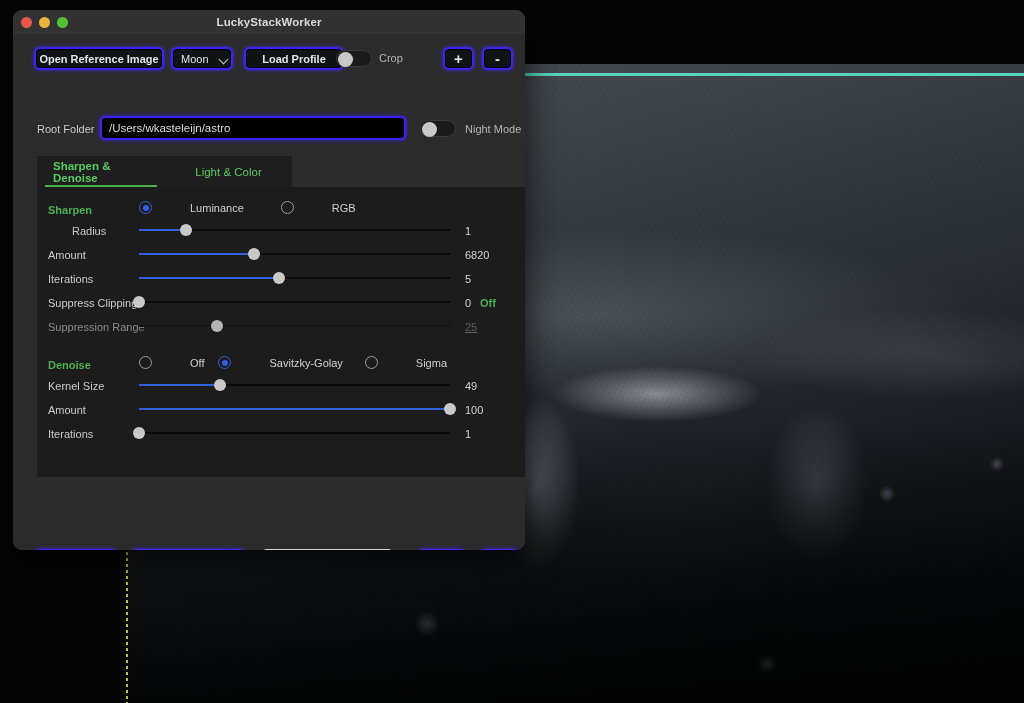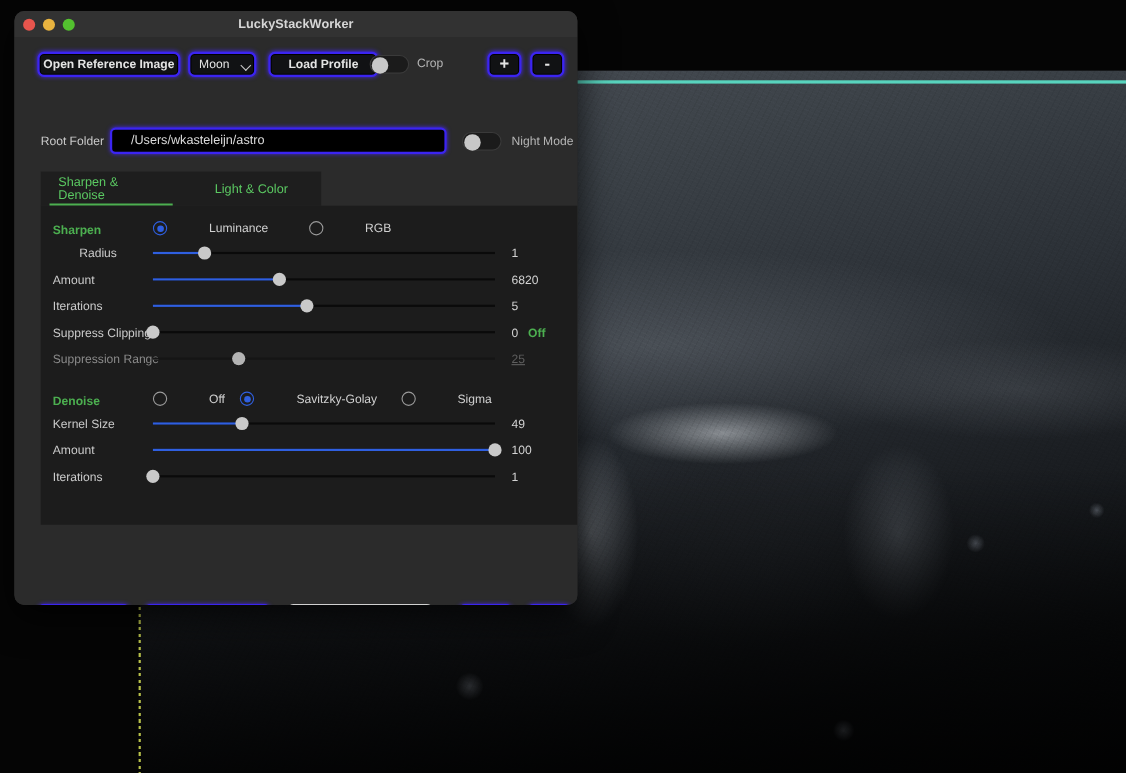--- a/index.html
+++ b/index.html
@@ -141,38 +141,38 @@
   }
   #crop-toggle { left:323px; top:3px; }
   #crop-label { position:absolute; left:366px; top:5px; font-size:11px; color:#b5b5b5; }
 
   #toolbar-row2 { position:absolute; left:0; top:84px; width:512px; height:26px; }
   #root-folder-label { position:absolute; left:24px; top:5px; font-size:11px; color:#c9c9c9; }
   #root-folder-input {
     position:absolute; left:87px; top:-2px; width:306px; height:24px;
     background:#000; border:2px solid #3b24f2; border-radius:5px;
     color:#dcdcdc; font-size:11.5px;
-    display:flex; align-items:center; padding-left:17px;
+    display:flex; align-items:center; padding-left:7px;
     box-shadow:0 0 4px rgba(70,40,250,.85);
     overflow:hidden; white-space:nowrap;
   }
   #night-toggle { left:407px; top:2px; }
   #night-label { position:absolute; left:452px; top:5px; font-size:11px; color:#b5b5b5; }
 
   
   #tabs {
     position:absolute; left:24px; top:122px; width:255px; height:31px;
     background:#1e1e1e; display:flex;
   }
   .tab {
     height:31px; display:flex; align-items:center; justify-content:center;
     font-size:11.5px; color:#5bc962; cursor:pointer; padding:0 16px;
     position:relative;
   }
-  .tab.active { font-weight:normal; }
+  .tab.active { font-weight:bold; }
   .tab.active::after {
     content:''; position:absolute; left:8px; right:8px; bottom:0; height:2.5px; background:#4caf50;
   }
   #tab-sharpen { width:128px; }
   #tab-light { width:127px; }
 
   
   #panel {
     position:absolute; left:24px; top:153px; width:488px; height:290px;
     background:#1c1c1c;

